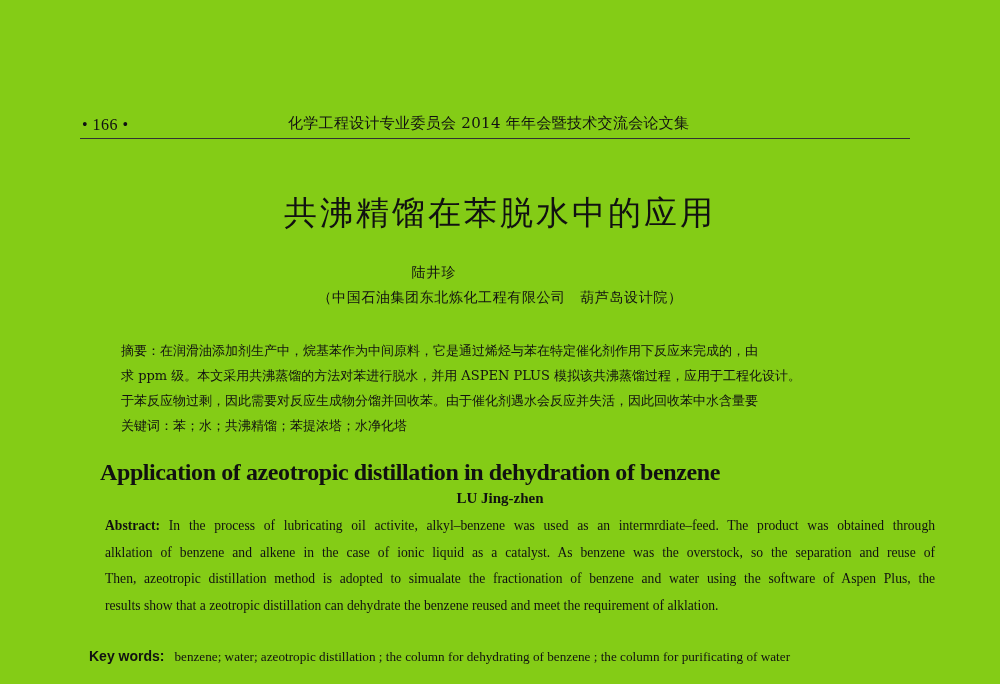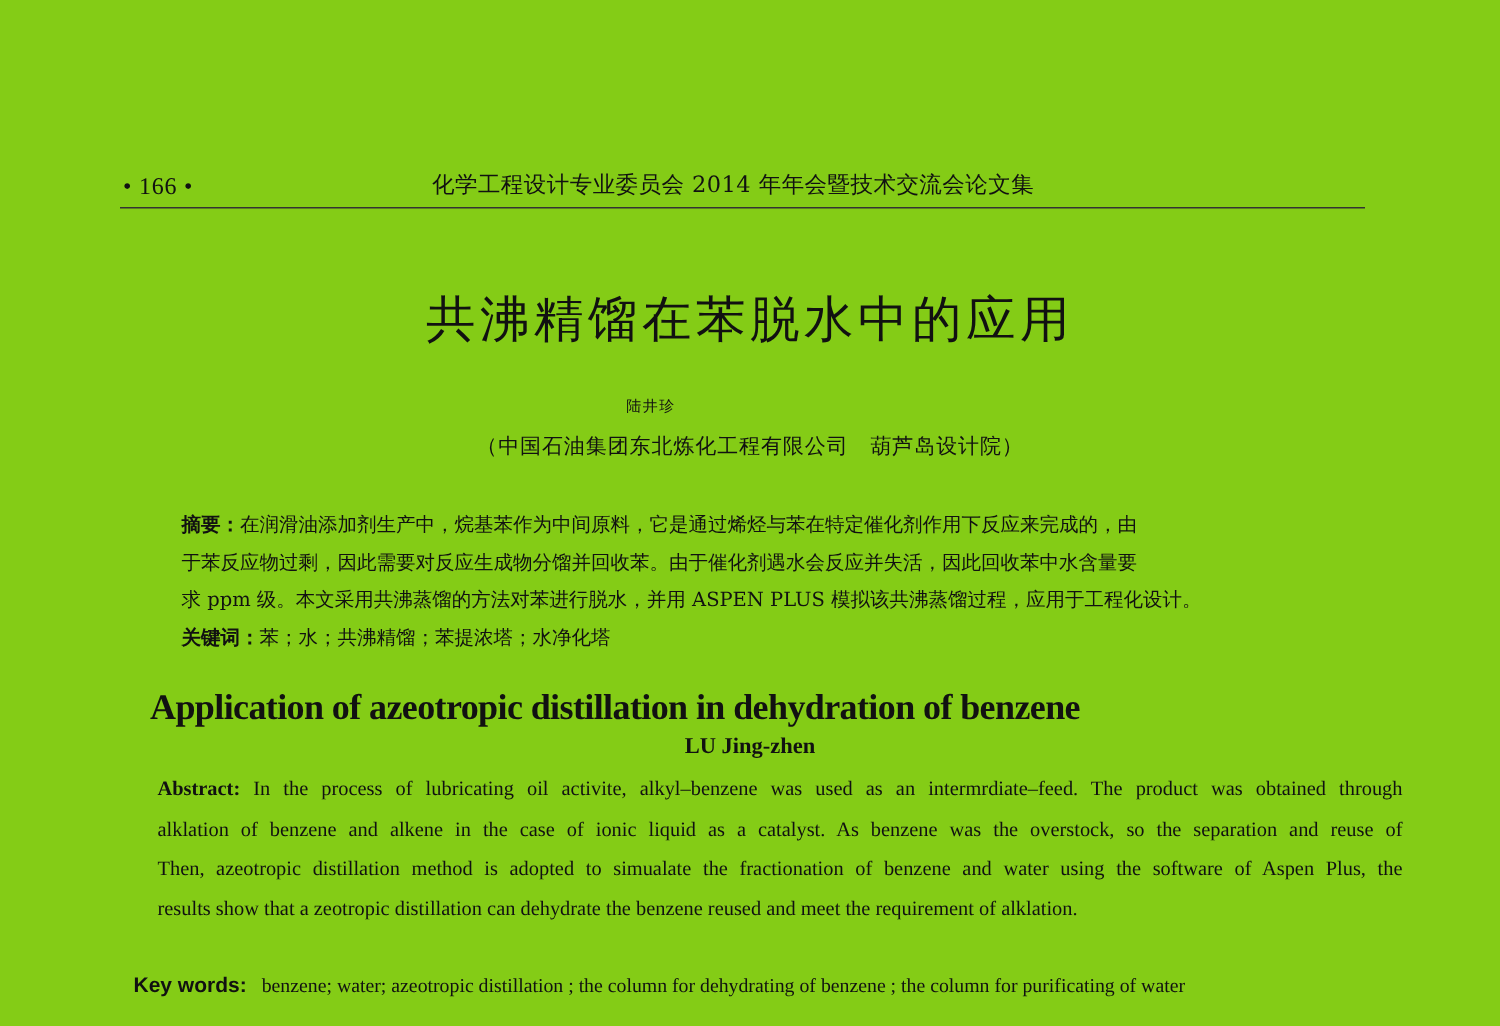--- a/index.html
+++ b/index.html
@@ -63,21 +63,21 @@
       letter-spacing: 3px;
       font-weight: normal;
       margin: 0;
     }
     .cn-author {
       position: absolute;
       left: 0;
       width: 868px;
       top: 264px;
       text-align: center;
-      font-size: 10px;
+      font-size: 14px;
       letter-spacing: 1px;
     }
     .cn-affil {
       position: absolute;
       left: 0;
       width: 1000px;
       top: 289px;
       text-align: center;
       font-size: 14px;
       letter-spacing: 0.6px;
@@ -88,21 +88,21 @@
       top: 338px;
       width: 768px;
       font-size: 13px;
       line-height: 25px;
     }
     .cn-abstract .line {
       display: block;
       white-space: nowrap;
     }
     .lbl-bold {
-      font-weight: bold;
+      font-weight: normal;
     }
     .en-title {
       position: absolute;
       left: 0;
       width: 820px;
       top: 459px;
       text-align: center;
       font-family: "Liberation Serif", serif;
       font-size: 24px;
       font-weight: bold;
@@ -171,22 +171,22 @@
     <span class="journal-title">化学工程设计专业委员会 2014 年年会暨技术交流会论文集</span>
   </div>
   <div class="head-rule"></div>
 
   <h1 class="cn-title">共沸精馏在苯脱水中的应用</h1>
   <div class="cn-author">陆井珍</div>
   <div class="cn-affil">（中国石油集团东北炼化工程有限公司　葫芦岛设计院）</div>
 
   <div class="cn-abstract">
     <span class="line"><span class="lbl-bold">摘要：</span><span>在润滑油添加剂生产中，烷基苯作为中间原料，它是通过烯烃与苯在特定催化剂作用下反应来完成的，由</span></span>
+    <span class="line">求 ppm 级。本文采用共沸蒸馏的方法对苯进行脱水，并用 ASPEN PLUS 模拟该共沸蒸馏过程，应用于工程化设计。</span>
     <span class="line">于苯反应物过剩，因此需要对反应生成物分馏并回收苯。由于催化剂遇水会反应并失活，因此回收苯中水含量要</span>
-    <span class="line">求 ppm 级。本文采用共沸蒸馏的方法对苯进行脱水，并用 ASPEN PLUS 模拟该共沸蒸馏过程，应用于工程化设计。</span>
     <span class="line"><span class="lbl-bold">关键词：</span><span>苯；水；共沸精馏；苯提浓塔；水净化塔</span></span>
   </div>
 
   <h2 class="en-title">Application of azeotropic distillation in dehydration of benzene</h2>
   <div class="en-author">LU  Jing-zhen</div>
 
   <div class="en-abstract">
     <span class="line"><b>Abstract:</b> <span>In the process of lubricating oil activite, alkyl–benzene was used as an intermrdiate–feed. The product was obtained through</span></span>
     <span class="line">alklation of benzene and alkene in the case of ionic liquid as a catalyst. As benzene was the overstock, so the separation and reuse of</span>
     <span class="line">Then, azeotropic distillation method is adopted to simualate the fractionation of benzene and water using the software of Aspen Plus, the</span>

